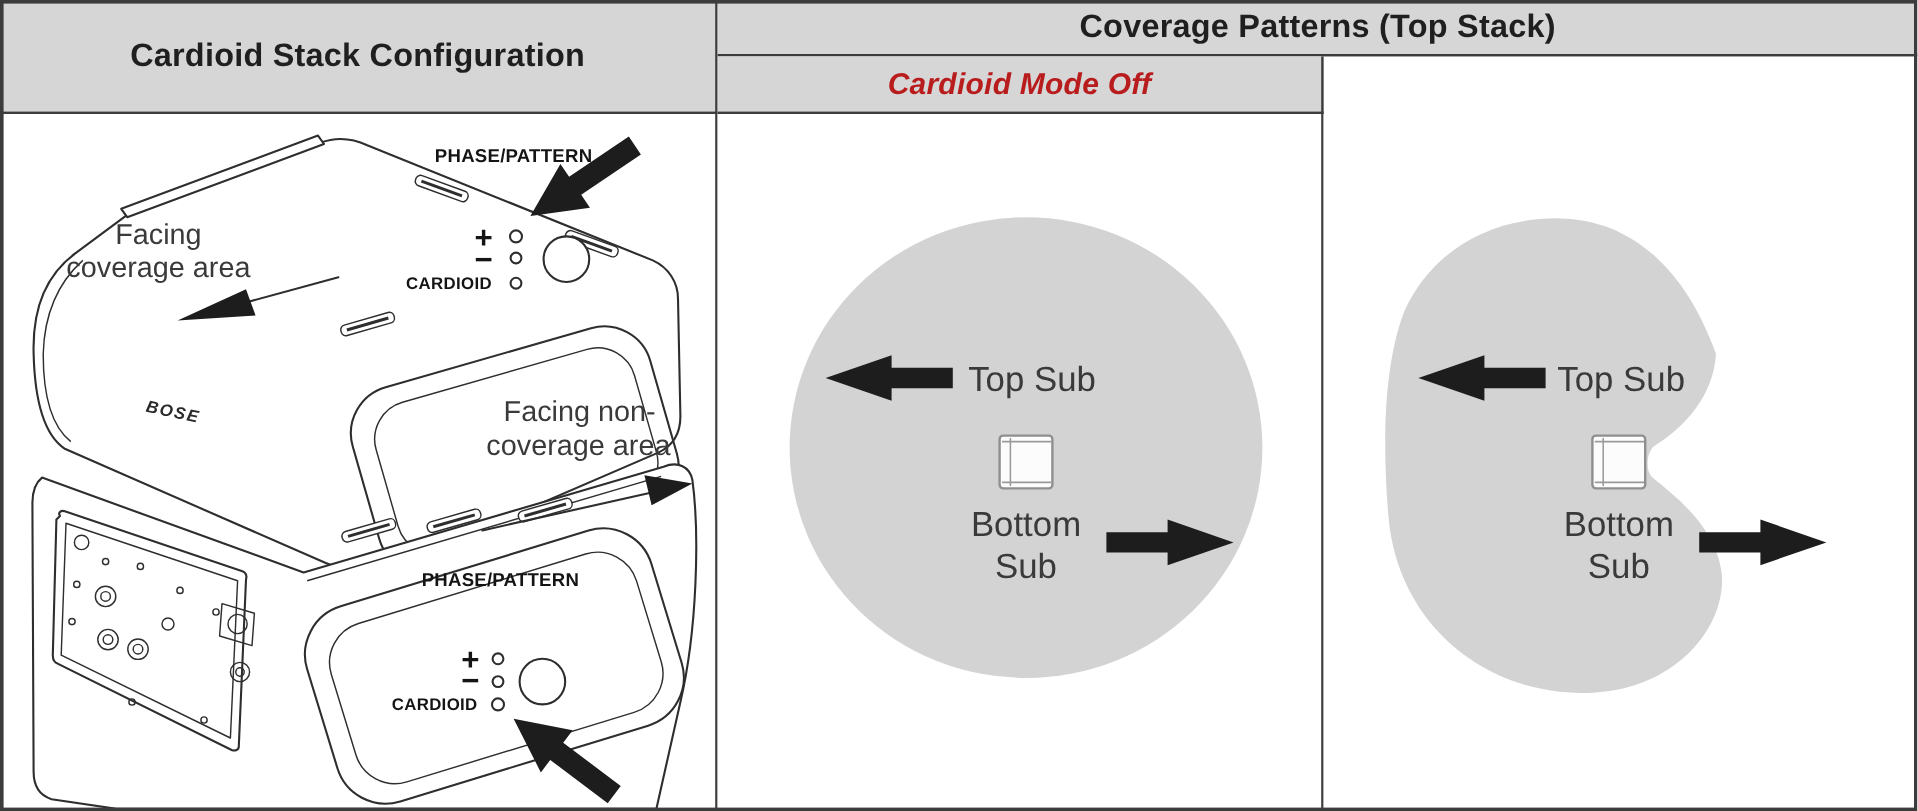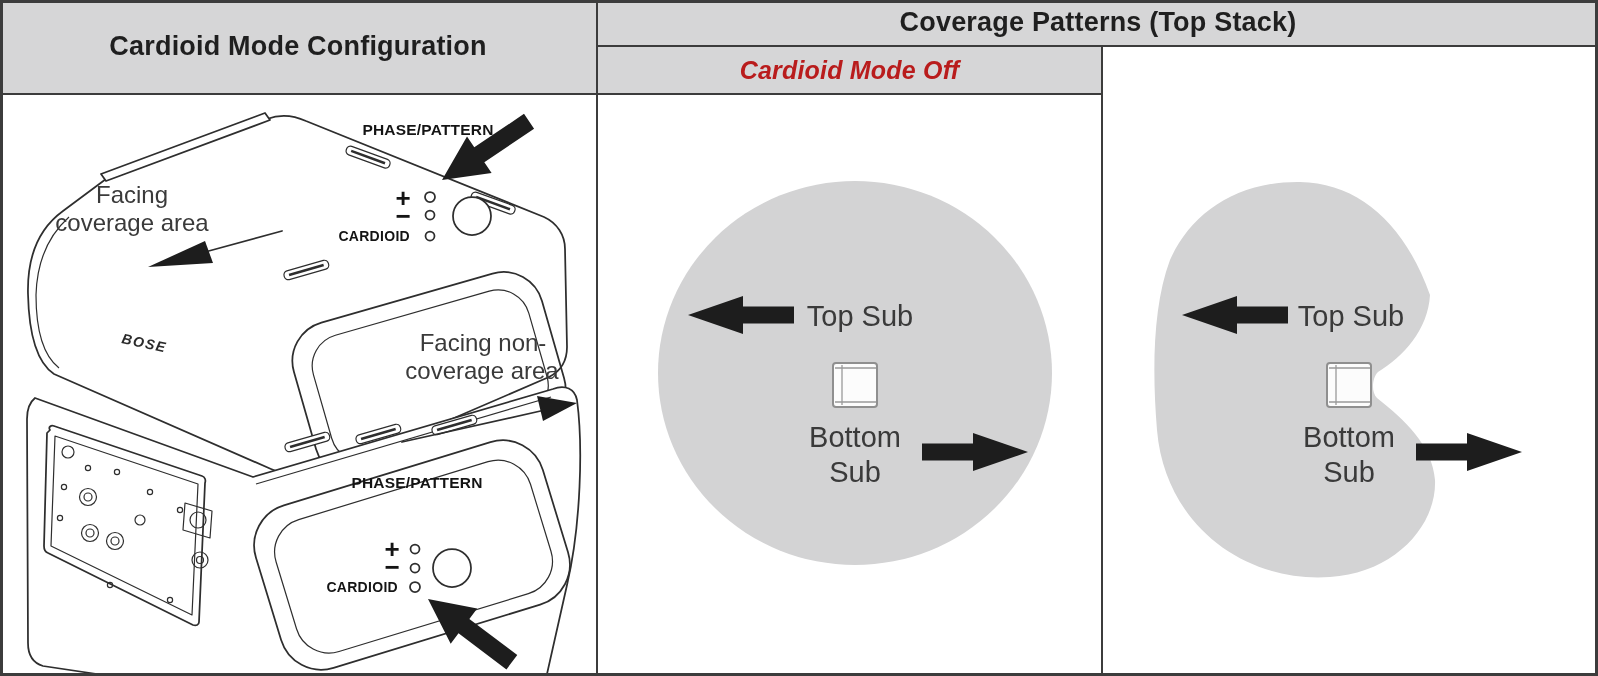--- a/index.html
+++ b/index.html
@@ -39,21 +39,21 @@
   .cardioid-bold{font-size:14px;font-weight:bold;fill:#141414;letter-spacing:.3px;}
   .pm{font-size:26px;font-weight:bold;fill:#141414;}
   .brand{font-size:14px;font-weight:bold;font-style:italic;letter-spacing:1.5px;fill:#2a2a2a;}
 </style>
 </head>
 <body>
 
 <div class="stage">
 
   <div class="cell hdr" id="cell-stack-header">
-    <span class="hdr-main">Cardioid Mode Configuration</span>
+    <span class="hdr-main">Cardioid Stack Configuration</span>
   </div>
   <div class="cell hdr" id="cell-coverage-header">
     <span class="hdr-main">Coverage Patterns (Top Stack)</span>
   </div>
   <div class="cell hdr" id="cell-mode-off-header">
     <span class="hdr-sub">Cardioid Mode Off</span>
   </div>
 
   <div class="cell" id="cell-stack-body"></div>
   <div class="cell" id="cell-mode-off-body"></div>

